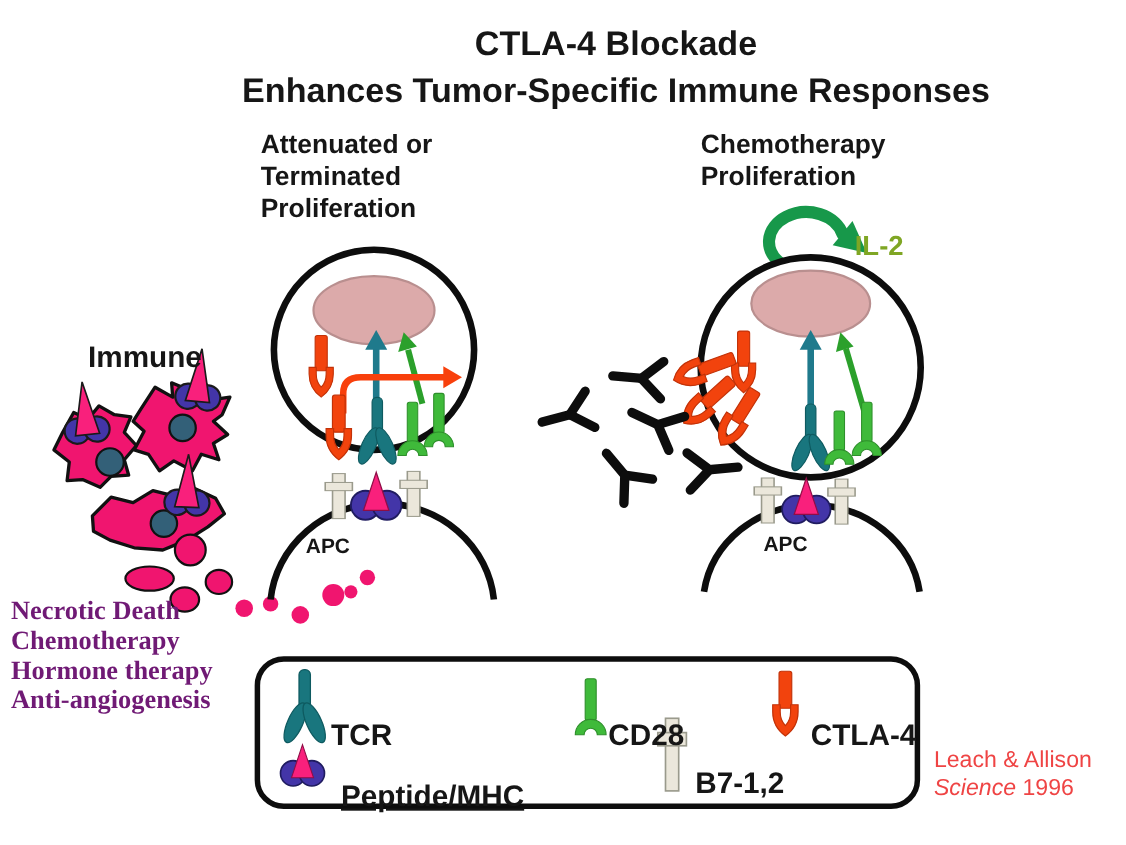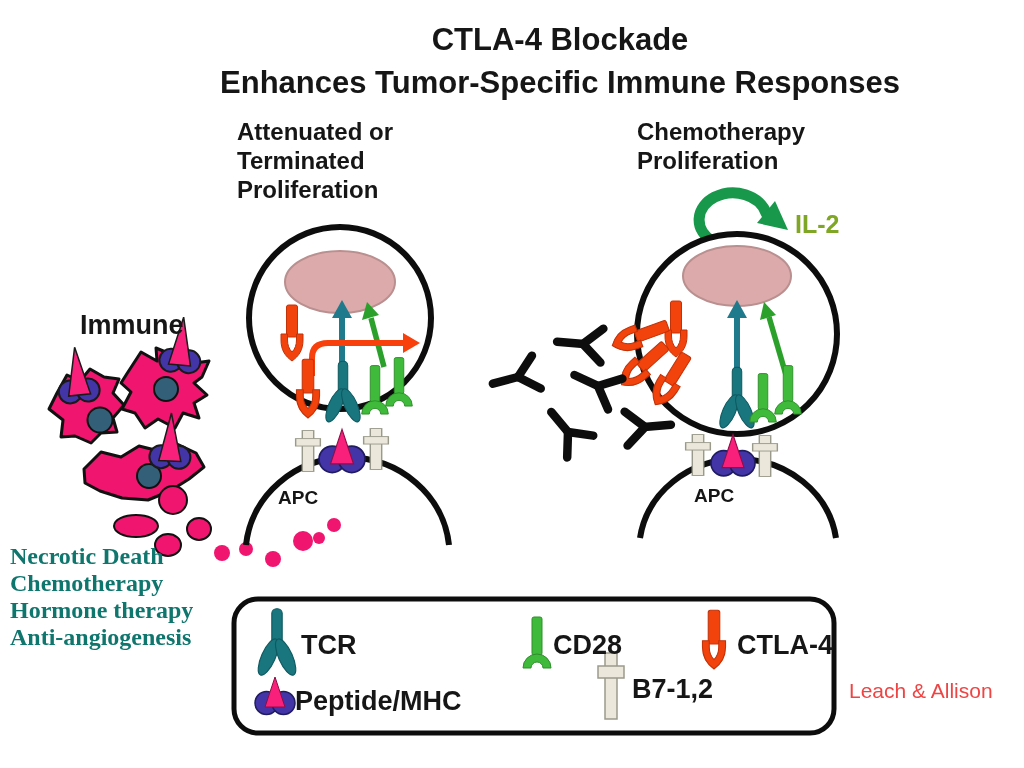--- a/index.html
+++ b/index.html
@@ -3,31 +3,31 @@
 <meta charset="utf-8">
 <style>
   html,body{margin:0;padding:0;background:#ffffff;}
   .slide{position:relative;width:1024px;height:768px;background:#ffffff;overflow:hidden;
          font-family:"Liberation Sans",sans-serif;color:#161616;}
   .abs{position:absolute;}
   .title{top:18px;left:0;width:1024px;text-align:center;font-size:31px;line-height:43px;font-weight:bold;padding-left:48px;}
   .heading{font-size:24px;line-height:29px;font-weight:bold;text-align:left;width:220px;}
   .heading-left{top:117px;left:237px;}
   .heading-right{top:117px;left:637px;}
-  .il2-label{top:210px;left:777px;font-size:25px;font-weight:bold;color:#7FA624;margin-left:18px;}
+  .il2-label{top:210px;left:777px;font-size:25px;font-weight:bold;color:#7FA624;}
   .tumor-label{top:310px;left:80px;font-size:27px;font-weight:bold;}
   .apc-label{font-size:19px;font-weight:bold;}
   .apc-left{top:487px;left:278px;}
   .apc-right{top:485px;left:694px;}
-  .treatments{top:543px;left:10px;font-family:"Liberation Serif",serif;font-size:24px;line-height:27px;font-weight:bold;color:#0f766e;}
-  .legend-label{font-size:27px;font-weight:bold;}
+  .treatments{top:543px;left:10px;font-family:"Liberation Serif",serif;font-size:24px;line-height:27px;font-weight:bold;color:#701a75;}
+  .legend-label{font-size:27px;font-weight:bold;margin-top:23px;}
   .lg-tcr{top:630px;left:301px;}
   .lg-cd28{top:630px;left:553px;text-align:center;}
   .lg-ctla4{top:630px;left:737px;}
-  .lg-mhc{top:686px;left:295px;}
+  .lg-mhc{top:686px;left:310px;text-decoration:underline;}
   .lg-b7{top:674px;left:632px;}
   .attribution{top:678px;left:849px;font-size:21px;line-height:26px;color:#ef4444;}
   .attribution .journal{font-style:italic;}
   svg{position:absolute;top:0;left:0;}
 </style>
 </head>
 <body>
 
 <div class="slide">
 
@@ -207,15 +207,16 @@
   </div>
 
   <div class="abs legend-label lg-tcr">TCR</div>
   <div class="abs legend-label lg-cd28">CD28</div>
   <div class="abs legend-label lg-ctla4">CTLA-4</div>
   <div class="abs legend-label lg-mhc">Peptide/MHC</div>
   <div class="abs legend-label lg-b7">B7-1,2</div>
 
   <div class="abs attribution">
     <div>Leach &amp; Allison</div>
+    <div><span class="journal">Science</span> <span>1996</span></div>
   </div>
 
 </div>
 
 </body></html>

